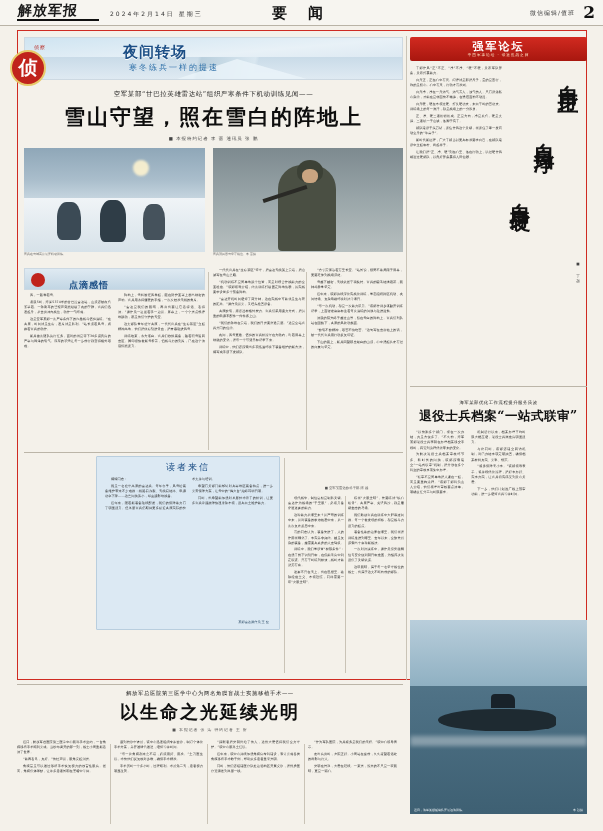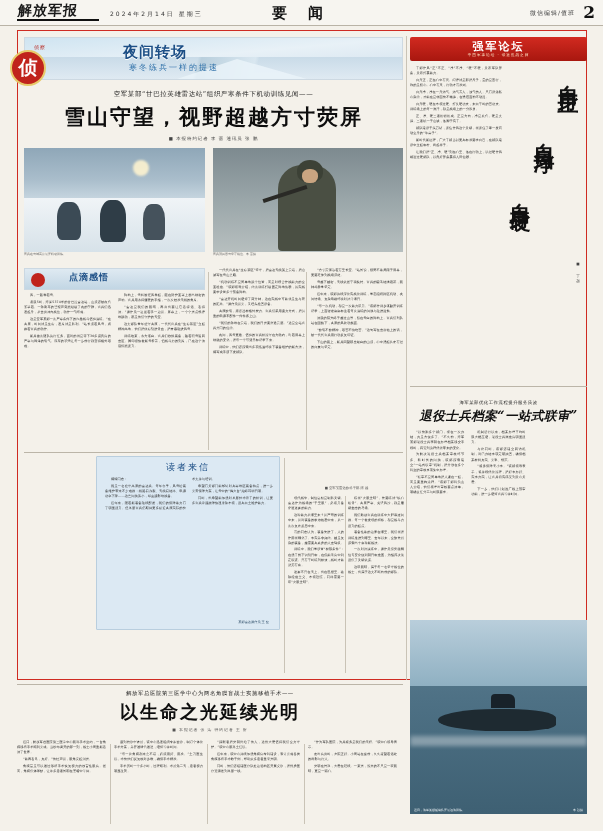--- a/index.html
+++ b/index.html
@@ -146,21 +146,21 @@
   .photo-soldier .gun { position:absolute; left:26%; top:42%; width:46px; height:4px; background:#2a2a26; transform:rotate(-18deg); }
 
   
   .col-l { position:absolute; left:24px; top:268px; width:181px; }
   .mini-banner {
     width:181px; height:22px;
     background:linear-gradient(180deg,#dfeaf2,#c2d6e4);
     border:1px solid #cbd8e2; position:relative;
   }
   .mini-banner .t {
-    position:absolute; left:44px; top:2px;
+    position:absolute; left:44px; top:10px;
     font-family:"DejaVu Serif", serif; font-weight:bold; font-size:9px; color:#1d4f86; letter-spacing:1px;
   }
   .mini-banner .dot {
     position:absolute; left:6px; top:4px; width:14px; height:14px; border-radius:50%;
     background:#c0231c;
   }
 
   .col-m { position:absolute; left:213px; top:268px; width:92px; }
   .col-r { position:absolute; left:311px; top:268px; width:92px; }
 
@@ -215,21 +215,21 @@
   .rail-vert .b1 { right:2px; top:2px; }
   .rail-vert .b2 { right:26px; top:60px; }
   .rail-vert .b3 { right:50px; top:120px; }
   .rail-author { position:absolute; right:4px; top:196px; font-size:3.6px; color:#444; writing-mode:vertical-rl; letter-spacing:2px; }
 
   
   .rl { position:absolute; left:410px; top:400px; width:177px; }
   .rl-kicker { font-size:4.4px; color:#222; text-align:center; letter-spacing:0.5px; }
   .rl-title {
     margin-top:3px; text-align:center;
-    font-family:"DejaVu Serif", serif; font-weight:bold; font-size:12.5px; color:#111; letter-spacing:0.5px;font-style:italic;
+    font-family:"DejaVu Serif", serif; font-weight:bold; font-size:12.5px; color:#111; letter-spacing:0.5px;
   }
   .rl-cols { position:absolute; left:410px; top:430px; width:177px; display:flex; gap:7px; }
   .rl-cols > div { width:55px; }
 
   .photo-sea {
     position:absolute; left:410px; top:620px; width:177px; height:194px;
     background:linear-gradient(to bottom,#5f7f92 0%,#4e7185 40%,#3e6073 100%);
     overflow:hidden;
   }
   .photo-sea .sky { position:absolute; left:0; top:0; width:100%; height:34%; background:linear-gradient(to bottom,#b9cedb,#8fb0c2); }
@@ -268,21 +268,21 @@
 
   <div class="red-frame"></div>
 
   <div class="feature">
     <div class="banner">
       <div class="mtn"></div>
       <div class="banner-title">夜间转场</div>
       <div class="banner-sub">寒冬练兵一样的提速</div>
     </div>
     <div class="kicker">空军某部“甘巴拉英雄雷达站”组织严寒条件下机动训练见闻——</div>
-    <div class="headline">雪山守望，视野超越方寸荧屏</div>
+    <div class="headline">雪山守望，照在雪白的阵地上</div>
     <div class="byline">■ 本报特约记者 李 蕾 通讯员 张 鹏</div>
   </div>
 
   <div class="zhen-badge">
     <div class="circle"></div>
     <div class="ch">侦</div>
     <div class="tag">侦察</div>
   </div>
 
   <div class="photo-snow">

